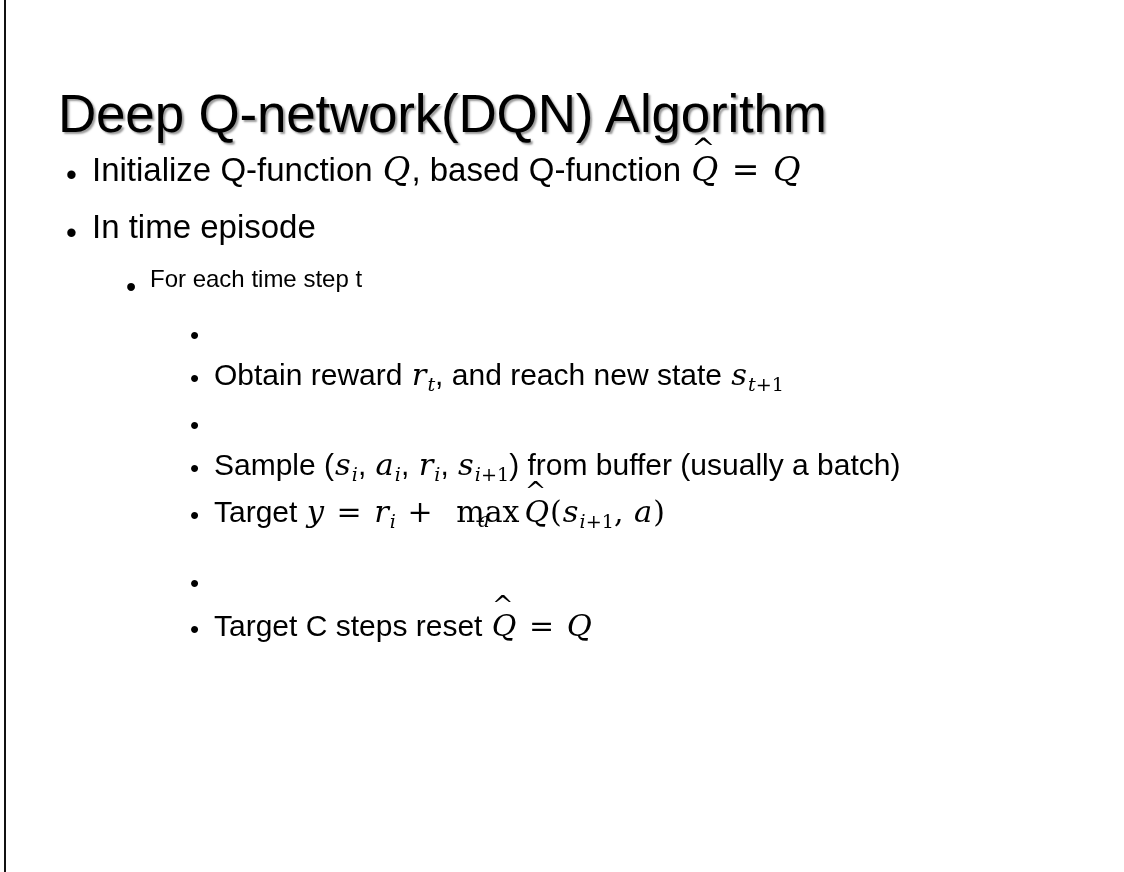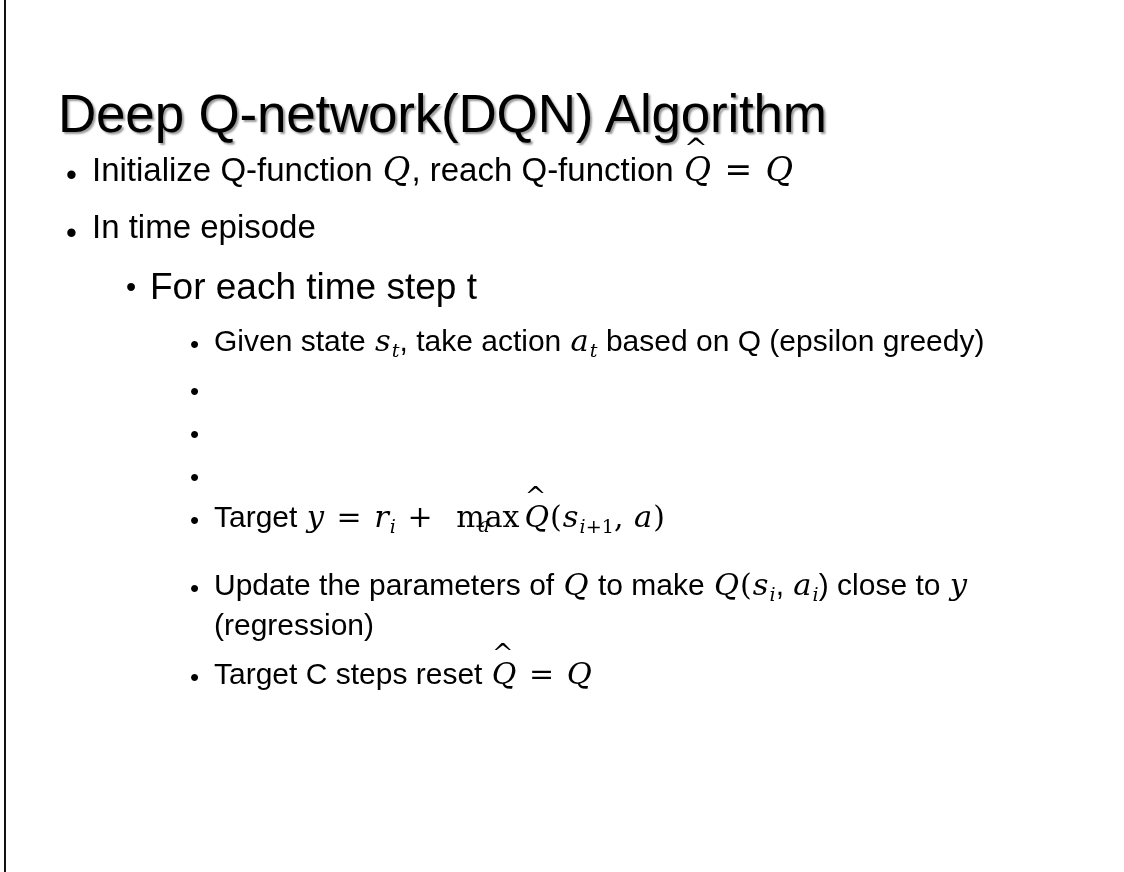--- a/index.html
+++ b/index.html
@@ -78,21 +78,21 @@
   .lvl2 {
     padding-left: 126px;
     margin-bottom: 10px;
   }
   .lvl2 .bullet-dot {
     width: 24px;
     font-size: 29px;
     padding-top: 10px;
   }
   .lvl2 .bullet-text {
-    font-size: 37px;
+    font-size: 24px;
     line-height: 1.30;
     max-width: 900px;
   }
 
   
   .lvl3 {
     padding-left: 190px;
     margin-bottom: 7px;
   }
   .lvl3 .bullet-dot {
@@ -178,58 +178,58 @@
 <div class="slide">
 
   <div class="edge-line"></div>
 
   <h1 class="slide-title">Deep Q-network(DQN) Algorithm</h1>
 
   <div class="body-list">
 
     <div class="bullet-row lvl1">
       <span class="bullet-dot">•</span>
-      <span class="bullet-text"><span>Initialize Q-function </span><span class="mi">Q</span><span>, reach Q-function </span><span class="hatwrap"><span class="hat">^</span><span>Q</span></span><span class="mop"> = </span><span class="mi">Q</span></span>
+      <span class="bullet-text"><span>Initialize Q-function </span><span class="mi">Q</span><span>, based Q-function </span><span class="hatwrap"><span class="hat">^</span><span>Q</span></span><span class="mop"> = </span><span class="mi">Q</span></span>
     </div>
 
     <div class="bullet-row lvl1">
       <span class="bullet-dot">•</span>
       <span class="bullet-text">In time episode</span>
     </div>
 
     <div class="bullet-row lvl2">
       <span class="bullet-dot">•</span>
       <span class="bullet-text">For each time step t</span>
     </div>
 
     <div class="bullet-row lvl3">
       <span class="bullet-dot">•</span>
-      <span class="bullet-text"><span>Given state </span><span class="mi">s</span><sub class="msub">t</sub><span>, take action </span><span class="mi">a</span><sub class="msub">t</sub><span> based on Q (epsilon greedy)</span></span>
-    </div>
-
-    <div class="bullet-row lvl3">
-      <span class="bullet-dot">•</span>
-    </div>
-
-    <div class="bullet-row lvl3">
-      <span class="bullet-dot">•</span>
-    </div>
-
-    <div class="bullet-row lvl3">
-      <span class="bullet-dot">•</span>
+    </div>
+
+    <div class="bullet-row lvl3">
+      <span class="bullet-dot">•</span>
+      <span class="bullet-text"><span>Obtain reward </span><span class="mi">r</span><sub class="msub">t</sub><span>, and reach new state </span><span class="mi">s</span><sub class="msub"><span>t</span><span class="up">+1</span></sub></span>
+    </div>
+
+    <div class="bullet-row lvl3">
+      <span class="bullet-dot">•</span>
+    </div>
+
+    <div class="bullet-row lvl3">
+      <span class="bullet-dot">•</span>
+      <span class="bullet-text"><span>Sample (</span><span class="mi">s</span><sub class="msub">i</sub><span>, </span><span class="mi">a</span><sub class="msub">i</sub><span>, </span><span class="mi">r</span><sub class="msub">i</sub><span>, </span><span class="mi">s</span><sub class="msub"><span>i</span><span class="up">+1</span></sub><span>) from buffer (usually a batch)</span></span>
     </div>
 
     <div class="bullet-row lvl3" style="margin-bottom:28px;">
       <span class="bullet-dot">•</span>
       <span class="bullet-text"><span>Target </span><span class="mi">y</span><span class="mop"> = </span><span class="mi">r</span><sub class="msub">i</sub><span class="mop"> + </span><span class="maxop"><span class="mx">max</span><span class="und">a</span></span><span class="hatwrap"><span class="hat">^</span><span>Q</span></span><span class="mn">(</span><span class="mi">s</span><sub class="msub"><span>i</span><span class="up">+1</span></sub><span class="mn">, </span><span class="mi">a</span><span class="mn">)</span></span>
     </div>
 
     <div class="bullet-row lvl3">
       <span class="bullet-dot">•</span>
-      <span class="bullet-text"><span>Update the parameters of </span><span class="mi">Q</span><span> to make </span><span class="mi">Q</span><span class="mn">(</span><span class="mi">s</span><sub class="msub">i</sub><span>, </span><span class="mi">a</span><sub class="msub">i</sub><span>) close to </span><span class="mi">y</span><span> (regression)</span></span>
     </div>
 
     <div class="bullet-row lvl3" style="margin-top:10px;">
       <span class="bullet-dot">•</span>
       <span class="bullet-text"><span>Target C steps reset </span><span class="hatwrap"><span class="hat">^</span><span>Q</span></span><span class="mop"> = </span><span class="mi">Q</span></span>
     </div>
 
   </div>
 </div>
 

